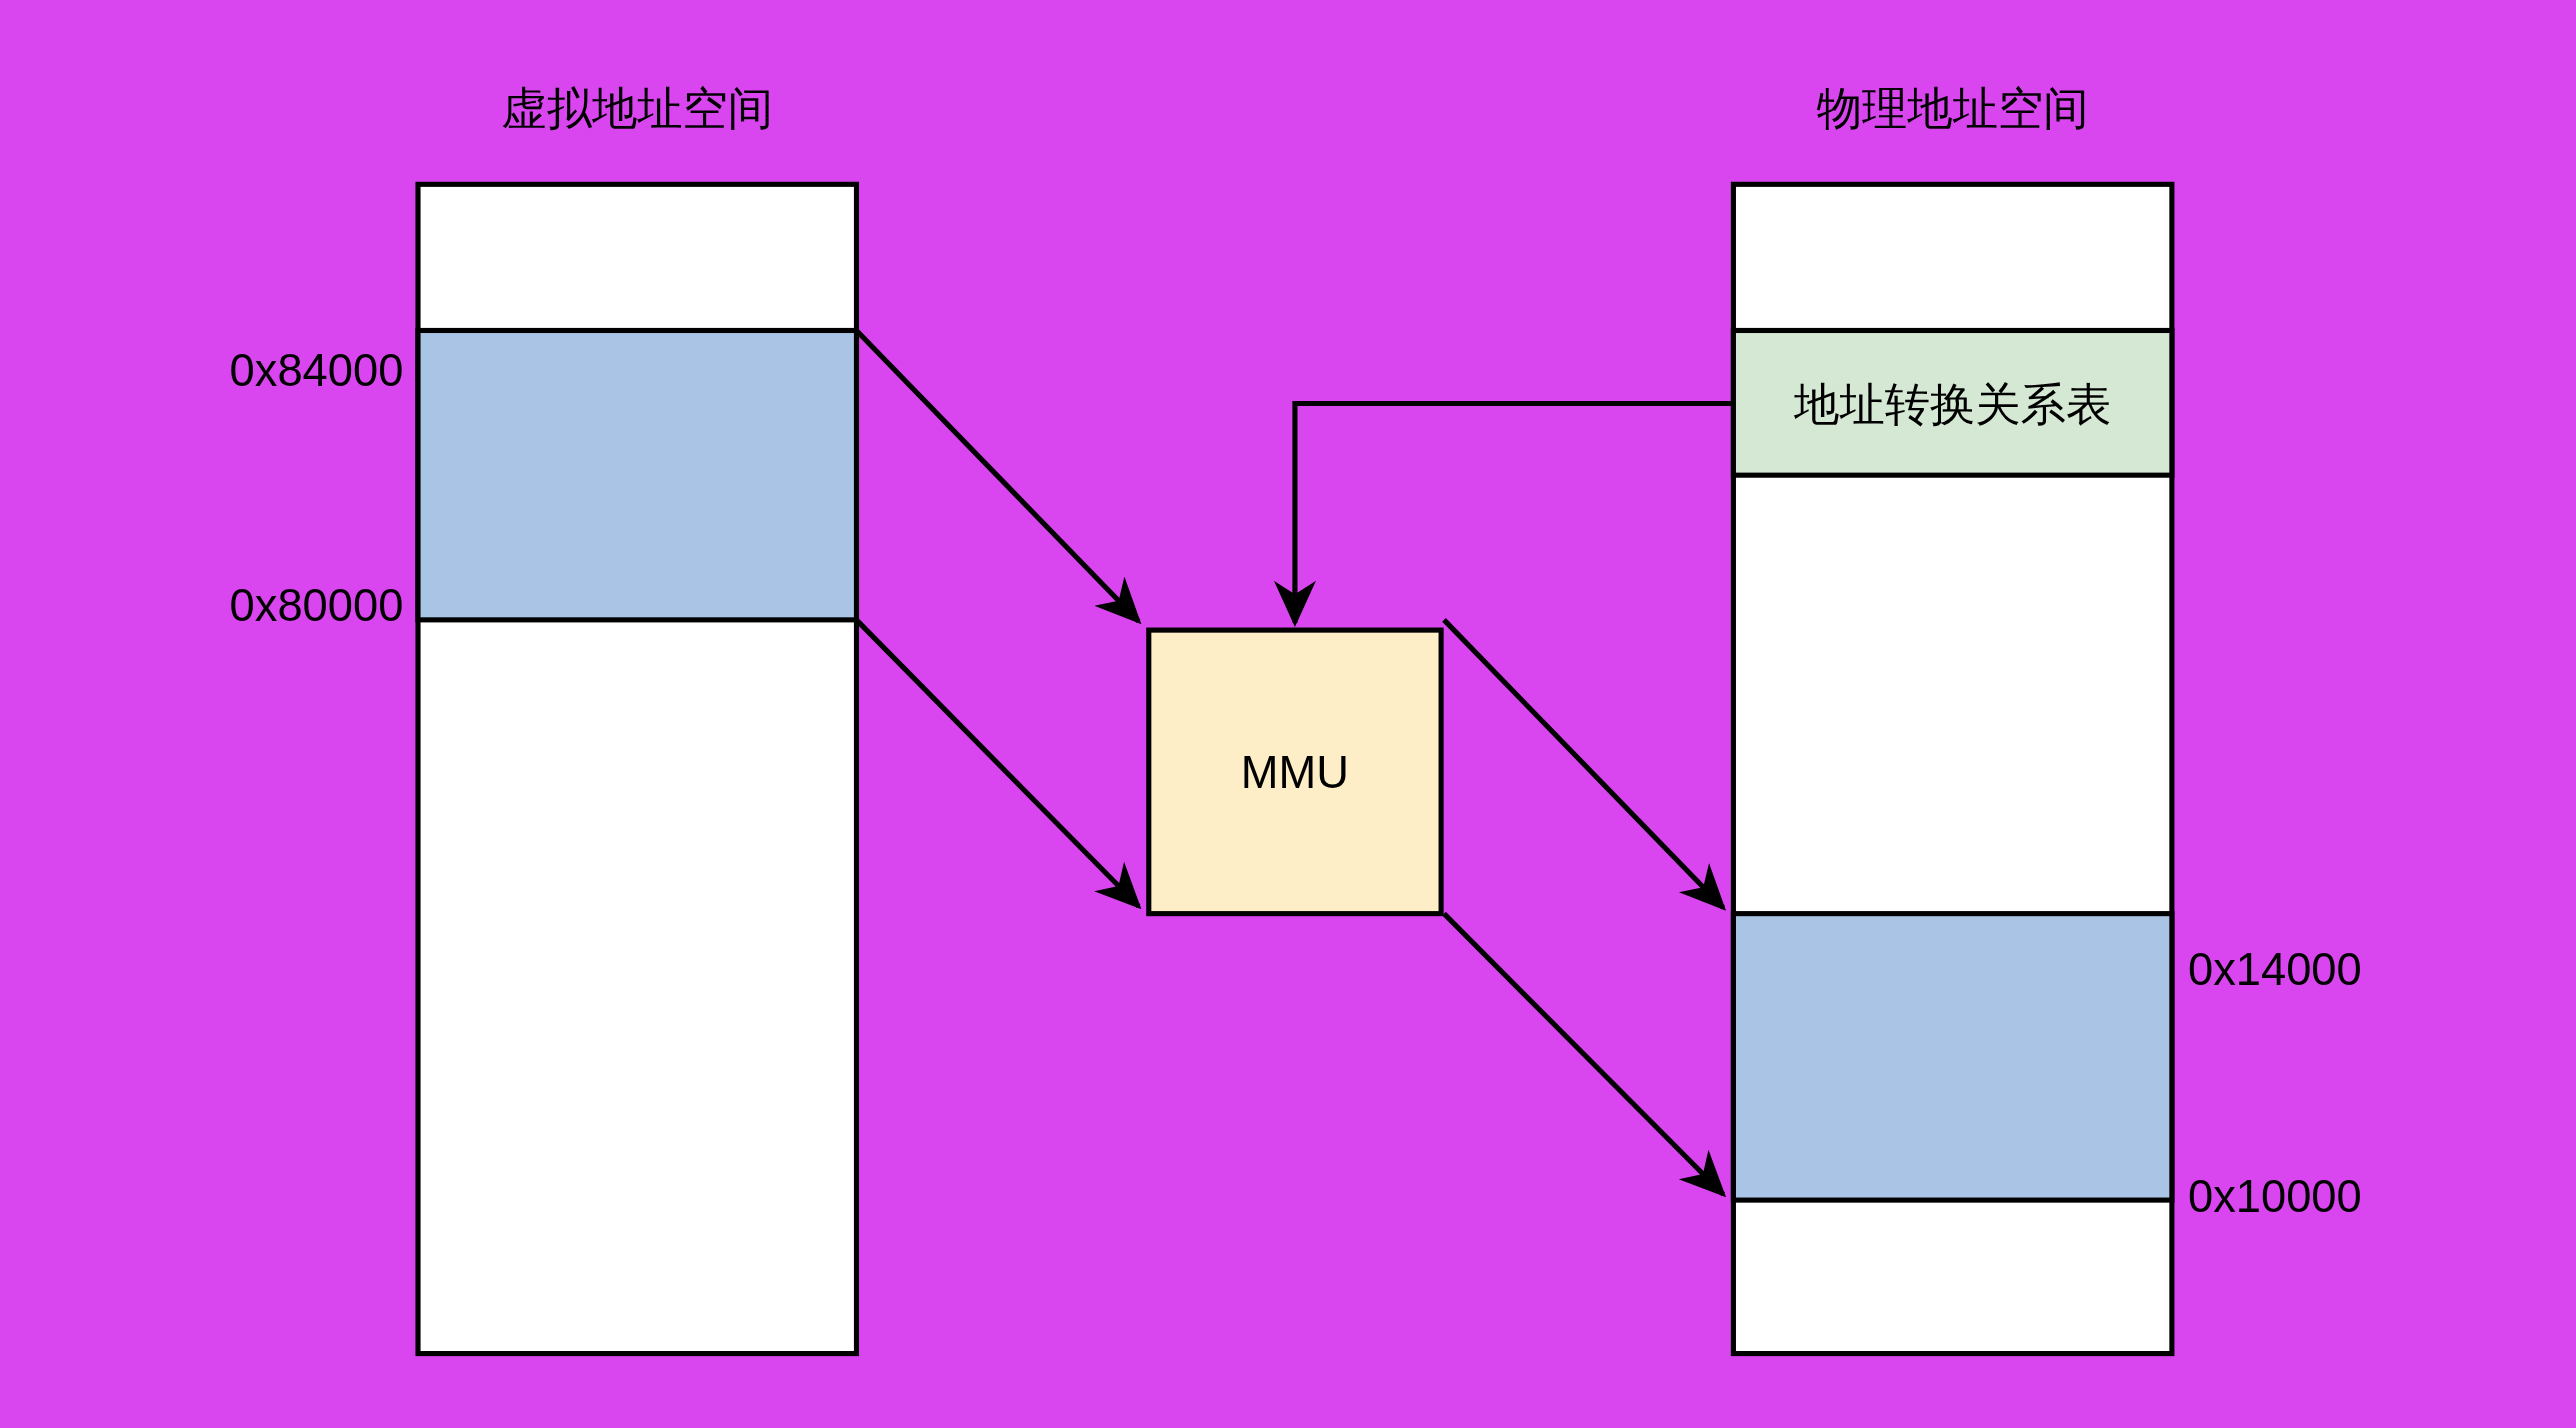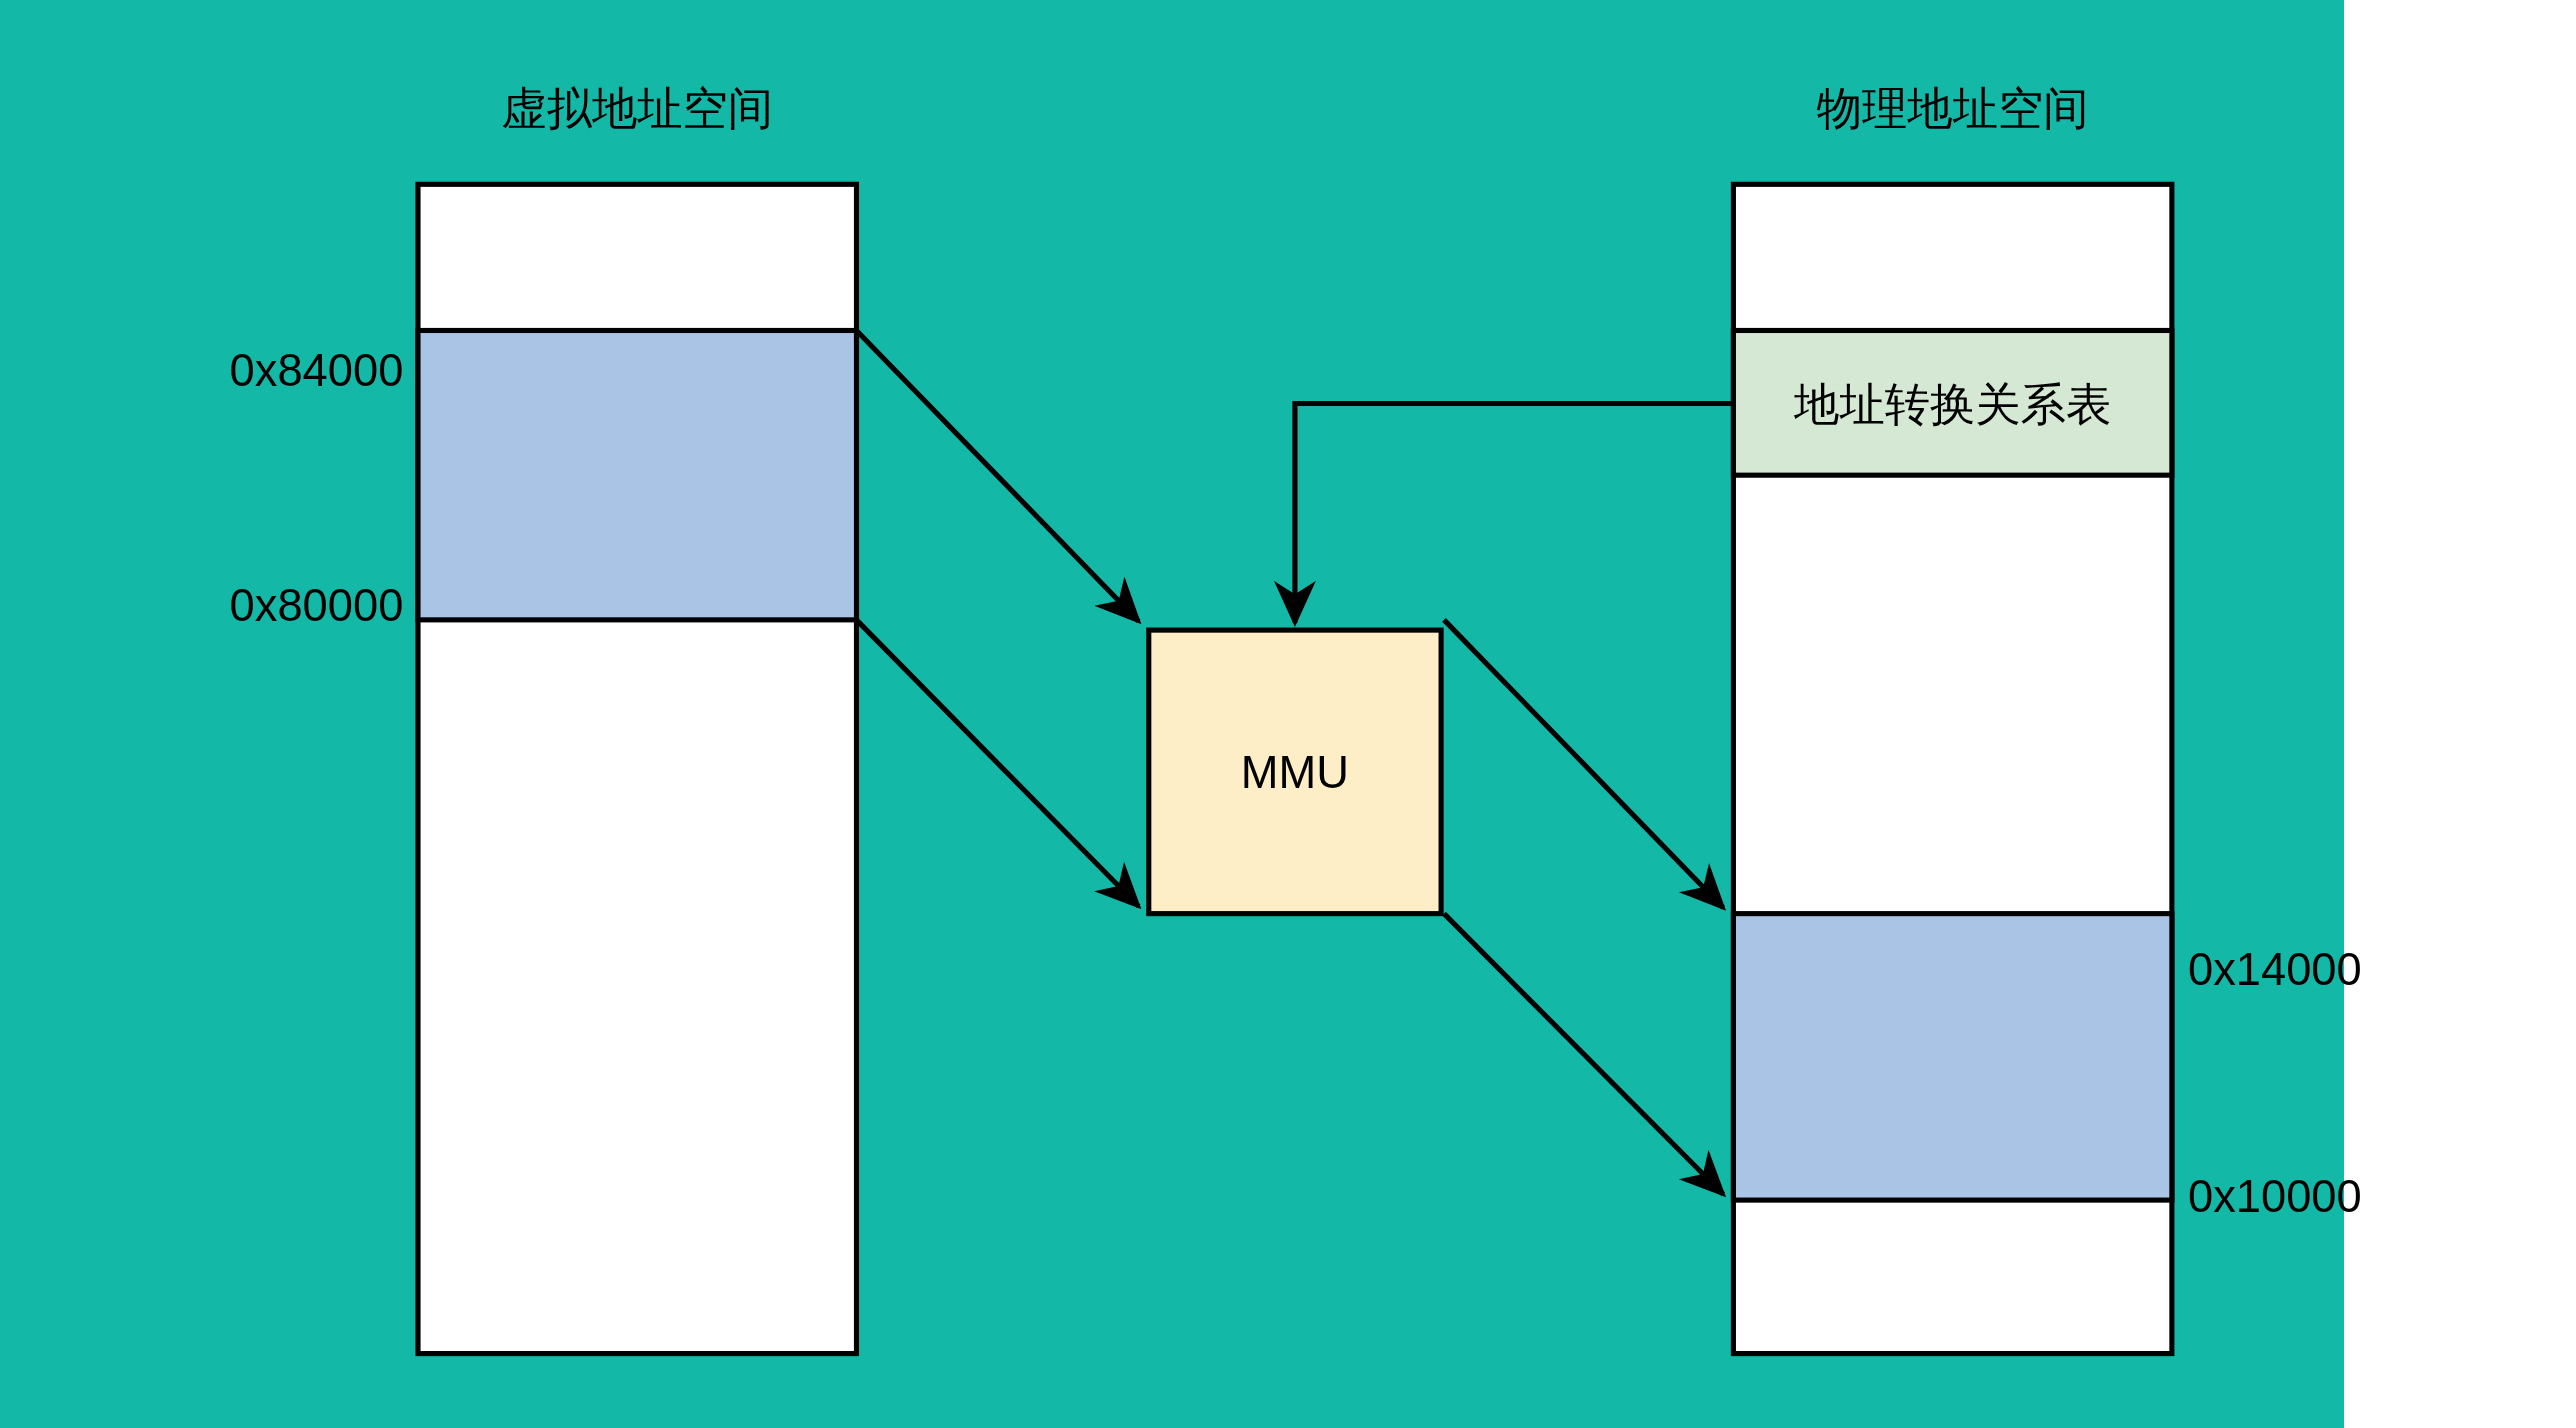--- a/index.html
+++ b/index.html
@@ -8,23 +8,23 @@
     background: #ffffff;
   }
   body {
     width: 2576px;
     height: 1429px;
     font-family: "Liberation Sans", "DejaVu Sans", sans-serif;
     overflow: hidden;
   }
   #canvas {
     position: relative;
-    width: 2344px;
+    width: 2576px;
     height: 1429px;
-    background: #14b8a6;
+    background: #d946ef;
   }
   svg#diagram {
     position: absolute;
     left: 0;
     top: 0;
     width: 2576px;
     height: 1429px;
     display: block;
   }
   .dtitle {

